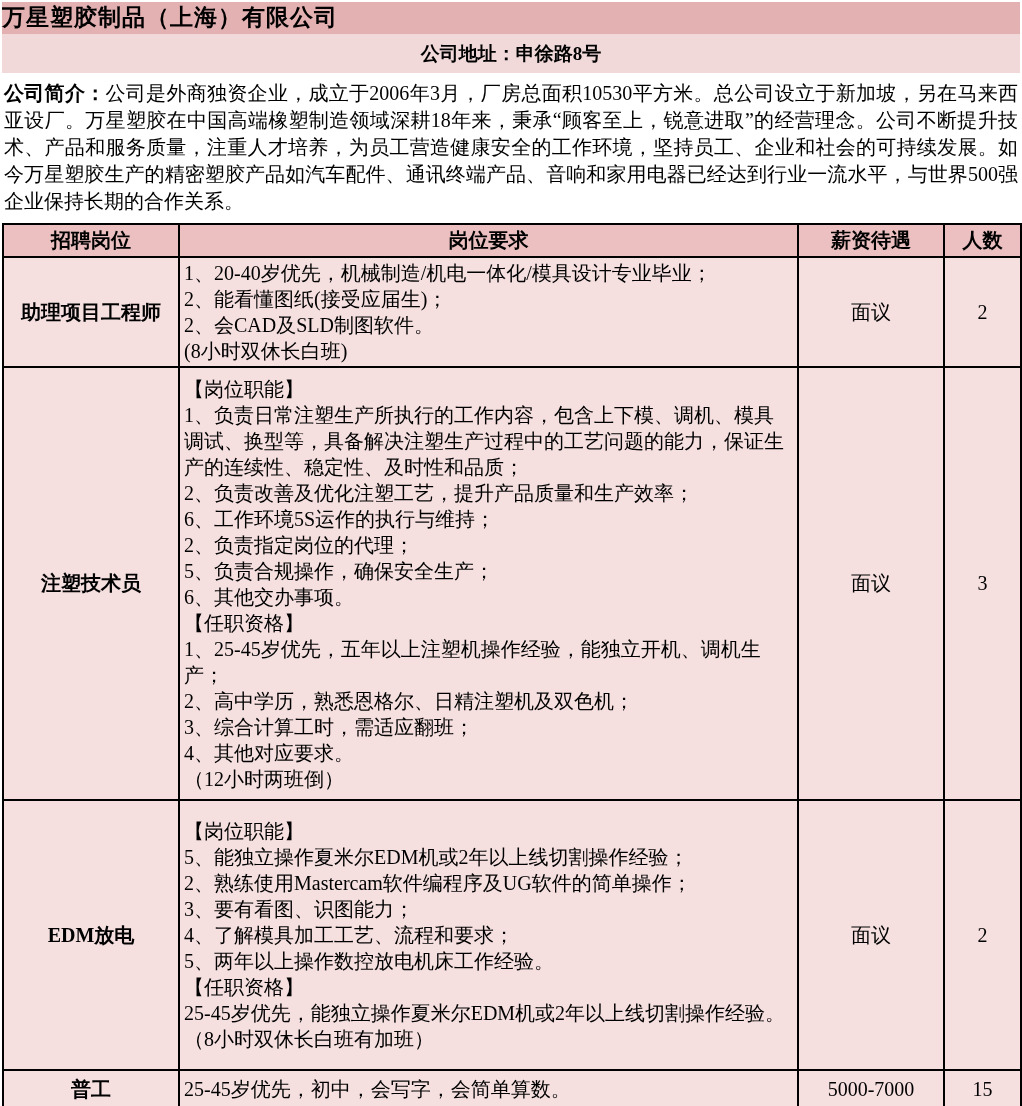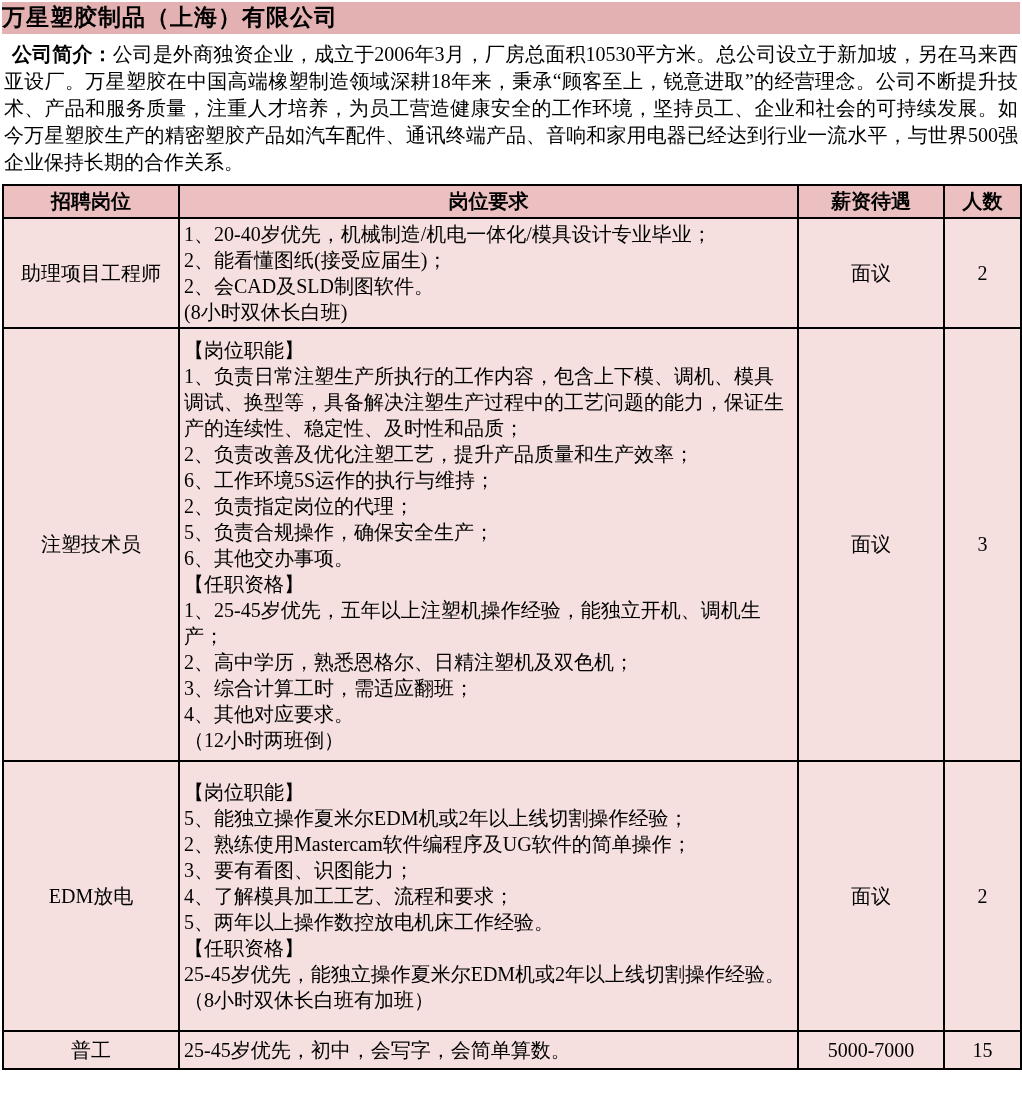--- a/index.html
+++ b/index.html
@@ -32,21 +32,21 @@
     text-align:center;
     font-size:19px; font-weight:bold;
   }
   .intro{
     background:#ffffff;
     font-size:20px;
     line-height:27px;
     text-align:justify;
     padding:7px 2px 8px 2px;
   }
-  .intro .b{ font-weight:bold;margin-left:8px; }
+  .intro .b{ font-weight:bold; }
   table.jobs{
     width:1018px;
     table-layout:fixed;
     border-collapse:collapse;
     border:2px solid var(--border);
   }
   table.jobs th, table.jobs td{
     border:2px solid var(--border);
     font-size:20px;
   }
@@ -54,21 +54,21 @@
     background:var(--header-bg);
     font-weight:bold;
     height:33px;
     text-align:center;
     vertical-align:middle;
   }
   td.pos{
     background:var(--row-bg);
     text-align:center;
     vertical-align:middle;
-    font-weight:normal;
+    font-weight:bold;
     font-size:20px;
     padding:0 2px;
   }
   td.req{
     background:var(--row-bg);
     vertical-align:middle;
     padding:2px 4px;
     line-height:26px;
   }
   td.salary, td.count{
@@ -83,20 +83,21 @@
   tbody tr:nth-child(4){ height:38px; }
   .req-line{ margin:0; }
 </style>
 </head>
 <body>
 
 <div class="page">
 
   <div class="band-title">万星塑胶制品（上海）有限公司</div>
 
+  <div class="band-address">公司地址：申徐路8号</div>
 
   <div class="intro"><span class="b">公司简介：</span><span>公司是外商独资企业，成立于2006年3月，厂房总面积10530平方米。总公司设立于新加坡，另在马来西亚设厂。万星塑胶在中国高端橡塑制造领域深耕18年来，秉承“顾客至上，锐意进取”的经营理念。公司不断提升技术、产品和服务质量，注重人才培养，为员工营造健康安全的工作环境，坚持员工、企业和社会的可持续发展。如今万星塑胶生产的精密塑胶产品如汽车配件、通讯终端产品、音响和家用电器已经达到行业一流水平，与世界500强企业保持长期的合作关系。</span></div>
 
   <table class="jobs">
     <colgroup id="job-colgroup">
         <col style="width: 176px;">
         <col style="width: 619px;">
         <col style="width: 146px;">
         <col style="width: 77px;">
       </colgroup>

